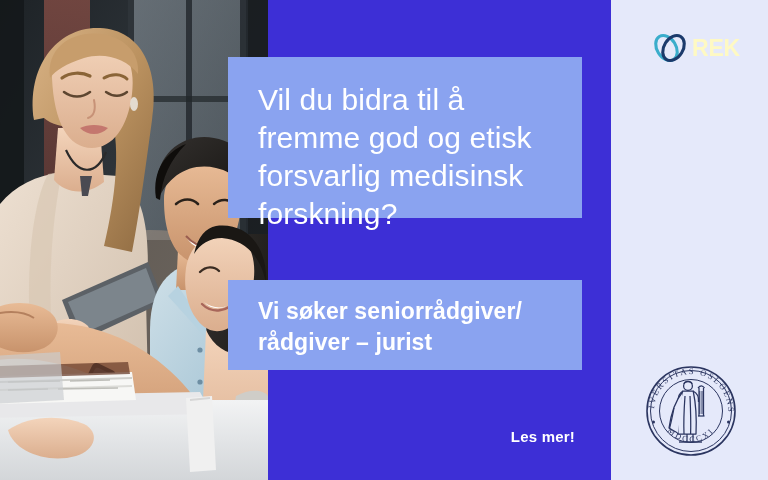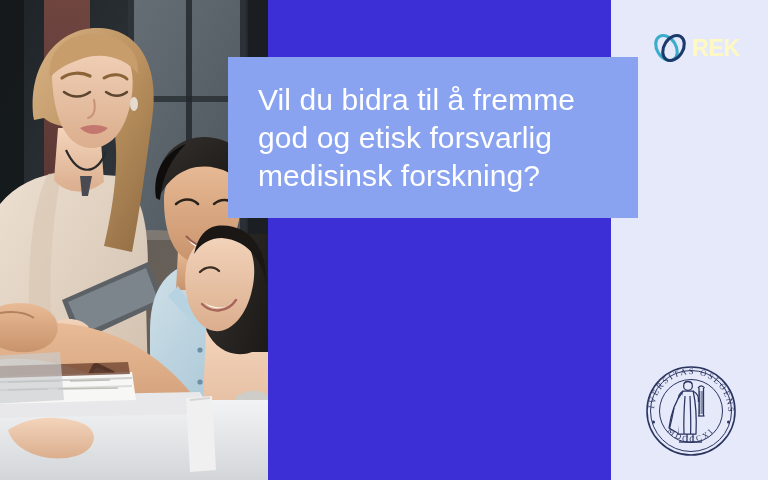--- a/index.html
+++ b/index.html
@@ -43,21 +43,21 @@
   }
 
   
   .textbox {
     position: absolute;
     background: #8AA3F0;
     box-sizing: border-box;
   }
   #headline-box {
     left: 228px; top: 57px;
-    width: 410px; height: 161px;
+    width: 354px; height: 161px;
     padding: 24px 30px 0 30px;
   }
   #headline-text {
     color: #ffffff;
     font-size: 30px;
     line-height: 38px;
     font-weight: 400;
     letter-spacing: 0.1px;
     white-space: pre-line;
   }
@@ -292,21 +292,26 @@
   </div>
 
   <div class="mid-panel"></div>
 
   <div class="right-panel"></div>
 
   <div class="textbox" id="headline-box">
     <div id="headline-text">Vil du bidra til å fremme god og etisk forsvarlig medisinsk forskning?</div>
   </div>
 
-
+  <div class="textbox" id="position-box">
+    <div id="position-text">Vi søker seniorrådgiver/
+rådgiver – jurist</div>
+  </div>
+
+  <div id="cta">Les mer!</div>
 
   <div id="rek-logo">
     <svg id="rek-mark" viewBox="0 0 40 40" aria-hidden="true">
       <g fill="none" stroke-width="3.1">
         <ellipse cx="16.5" cy="20" rx="9.5" ry="13.5" transform="rotate(-32 16.5 20)" stroke="#3AADCB"></ellipse>
         <ellipse cx="23.5" cy="20" rx="9.5" ry="13.5" transform="rotate(32 23.5 20)" stroke="#1B3A6B"></ellipse>
       </g>
     </svg>
     <span id="rek-word">REK</span>
   </div>

